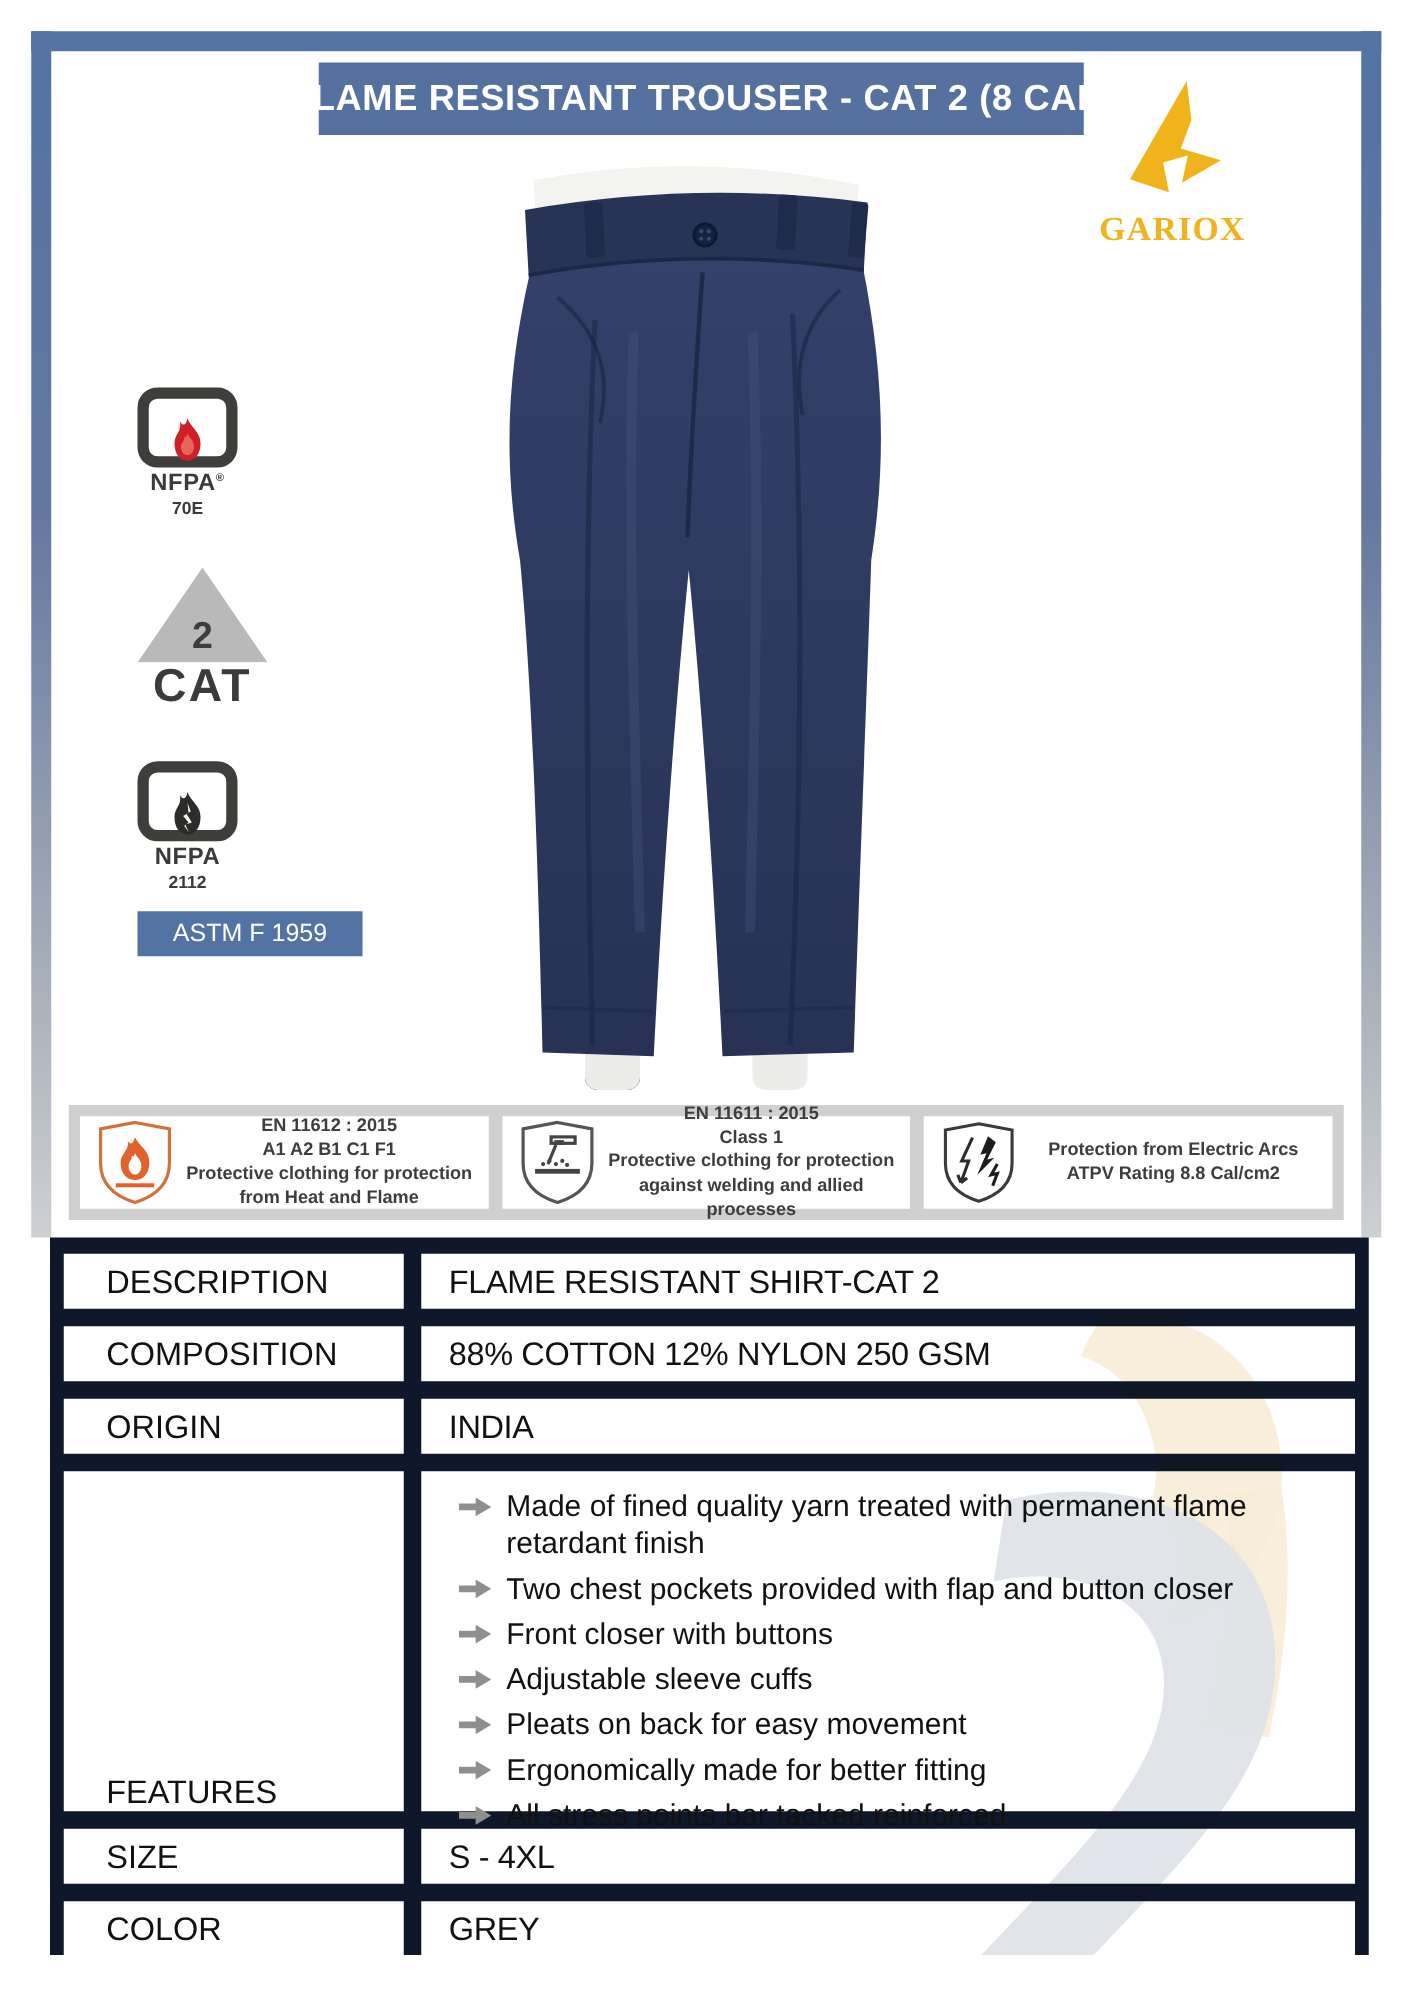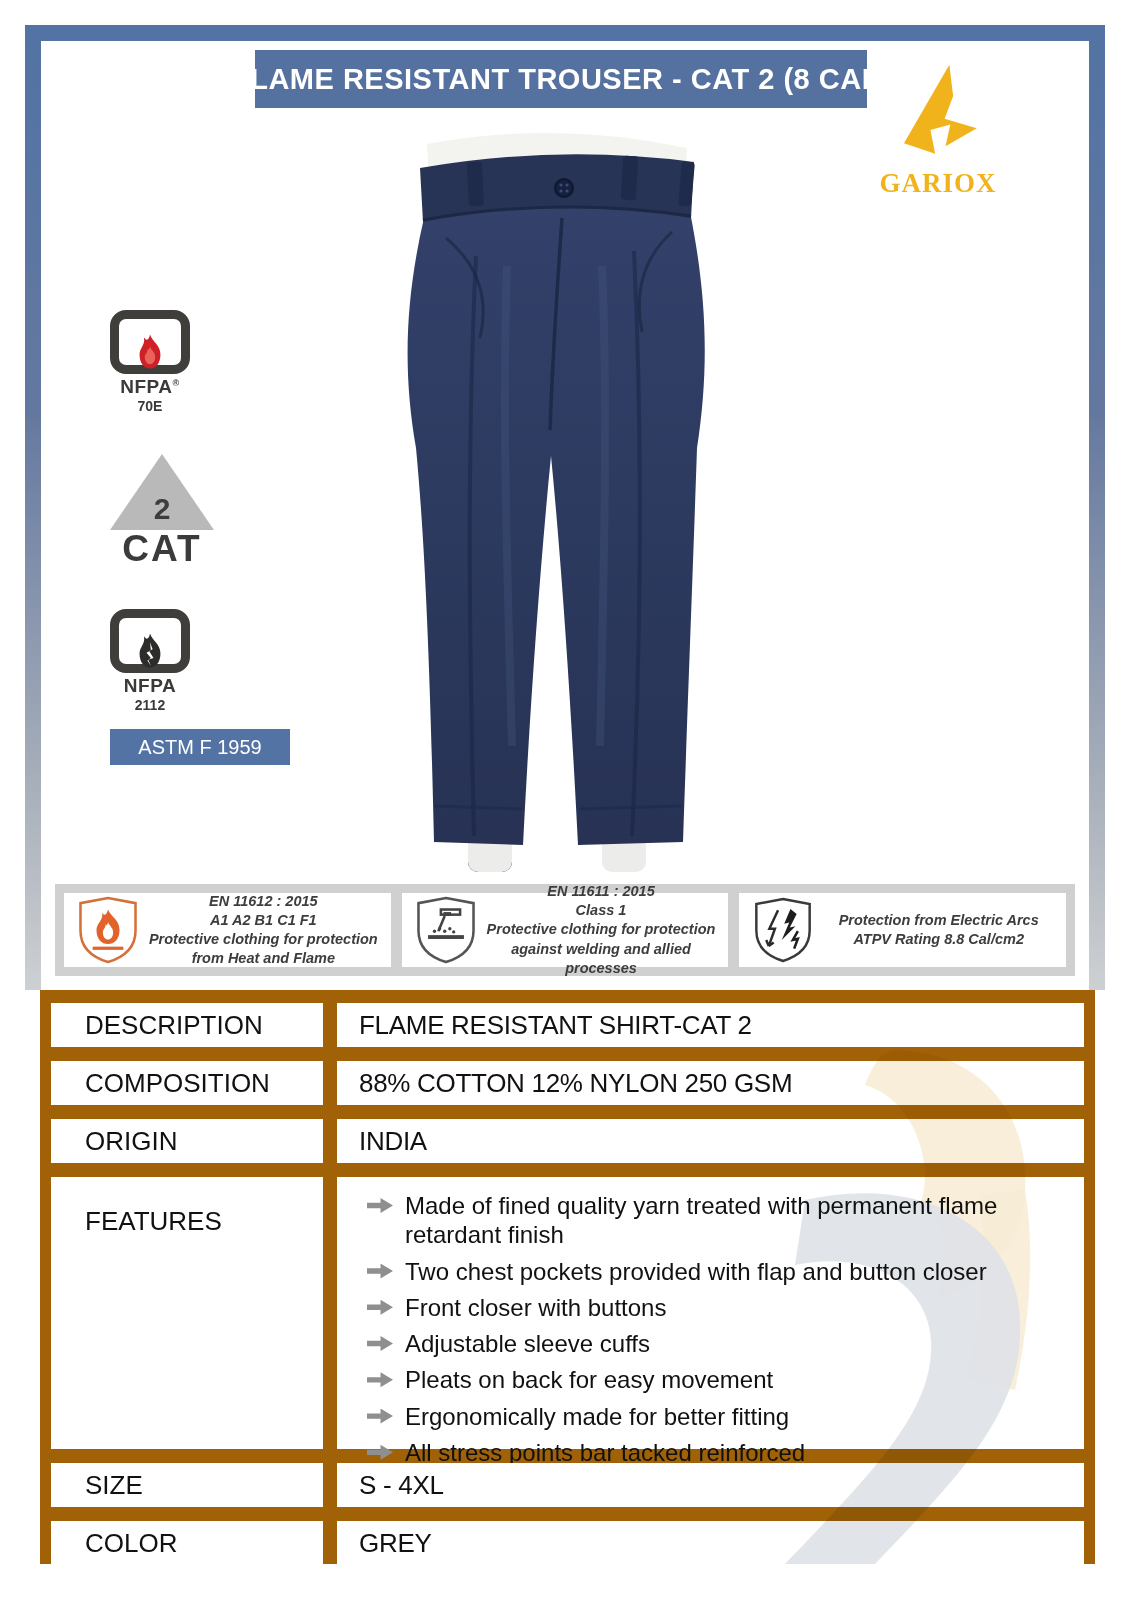--- a/index.html
+++ b/index.html
@@ -34,32 +34,32 @@
     position:relative;margin:0 auto;}
   .cat-triangle span{position:absolute;left:0;right:0;bottom:4px;font-size:30px;font-weight:bold;color:#3d3d3d;}
   .cat-word{font-size:37px;font-weight:bold;color:#3b3b3b;letter-spacing:2px;line-height:1;margin-top:0px;}
   .badge-nfpa2112{margin-top:42px;}
   .badge-astm{margin-top:16px;width:180px;height:36px;background:#5273a4;display:flex;align-items:center;justify-content:center;}
   .badge-astm span{color:#ffffff;font-size:20px;}
   
   .product{position:absolute;left:372px;top:106px;width:368px;height:772px;}
   
   .cert-strip{position:absolute;left:55px;top:884px;width:1020px;height:92px;background:#d0d0d0;
-    display:flex;gap:11px;padding:9px;box-sizing:border-box;font-style:italic;}
+    display:flex;gap:11px;padding:9px;box-sizing:border-box;}
   .cert-box{background:#ffffff;flex:1;display:flex;align-items:center;padding:4px 8px;box-sizing:border-box;}
   .cert-box .cert-icon{flex:0 0 72px;display:flex;align-items:center;justify-content:center;}
   .cert-text{flex:1;text-align:center;font-size:14.5px;font-weight:bold;color:#3d3d3d;line-height:1.32;}
   
-  .spec-panel{position:absolute;left:40px;top:990px;width:1055px;height:574px;background:#a16207;
+  .spec-panel{position:absolute;left:40px;top:990px;width:1055px;height:574px;background:#0f172a;
     box-sizing:border-box;padding:13px 11px;display:grid;grid-template-columns:272px 1fr;
     column-gap:20px;row-gap:12px;grid-template-rows:44px 44px 44px 272px 44px 44px;overflow:hidden;gap:14px;}
   .cell{background:#ffffff;display:flex;align-items:center;font-size:26px;color:#111111;}
   .cell.label{padding-left:34px;}
   .cell.value{padding-left:22px;letter-spacing:-0.3px;}
-  .cell.features-label{align-items:flex-start;padding-top:29px;}
+  .cell.features-label{align-items:flex-end;padding-top:29px;}
   .cell.features-value{flex-direction:column;align-items:stretch;justify-content:flex-start;
     padding:14px 18px 10px 30px;box-sizing:border-box;}
   .feature-item{display:flex;align-items:flex-start;margin-bottom:7px;font-size:24px;line-height:1.22;color:#111;}
   .feature-arrow{flex:0 0 26px;height:15px;margin-top:7px;margin-right:12px;background:#8f8f8f;
     clip-path:polygon(0 32%,52% 32%,52% 0,100% 50%,52% 100%,52% 68%,0 68%);}
   
   .watermark{position:absolute;right:0;top:0;width:460px;height:574px;pointer-events:none;
     mix-blend-mode:multiply;z-index:5;}
   .spec-panel .cell{position:relative;z-index:1;}
 </style>

